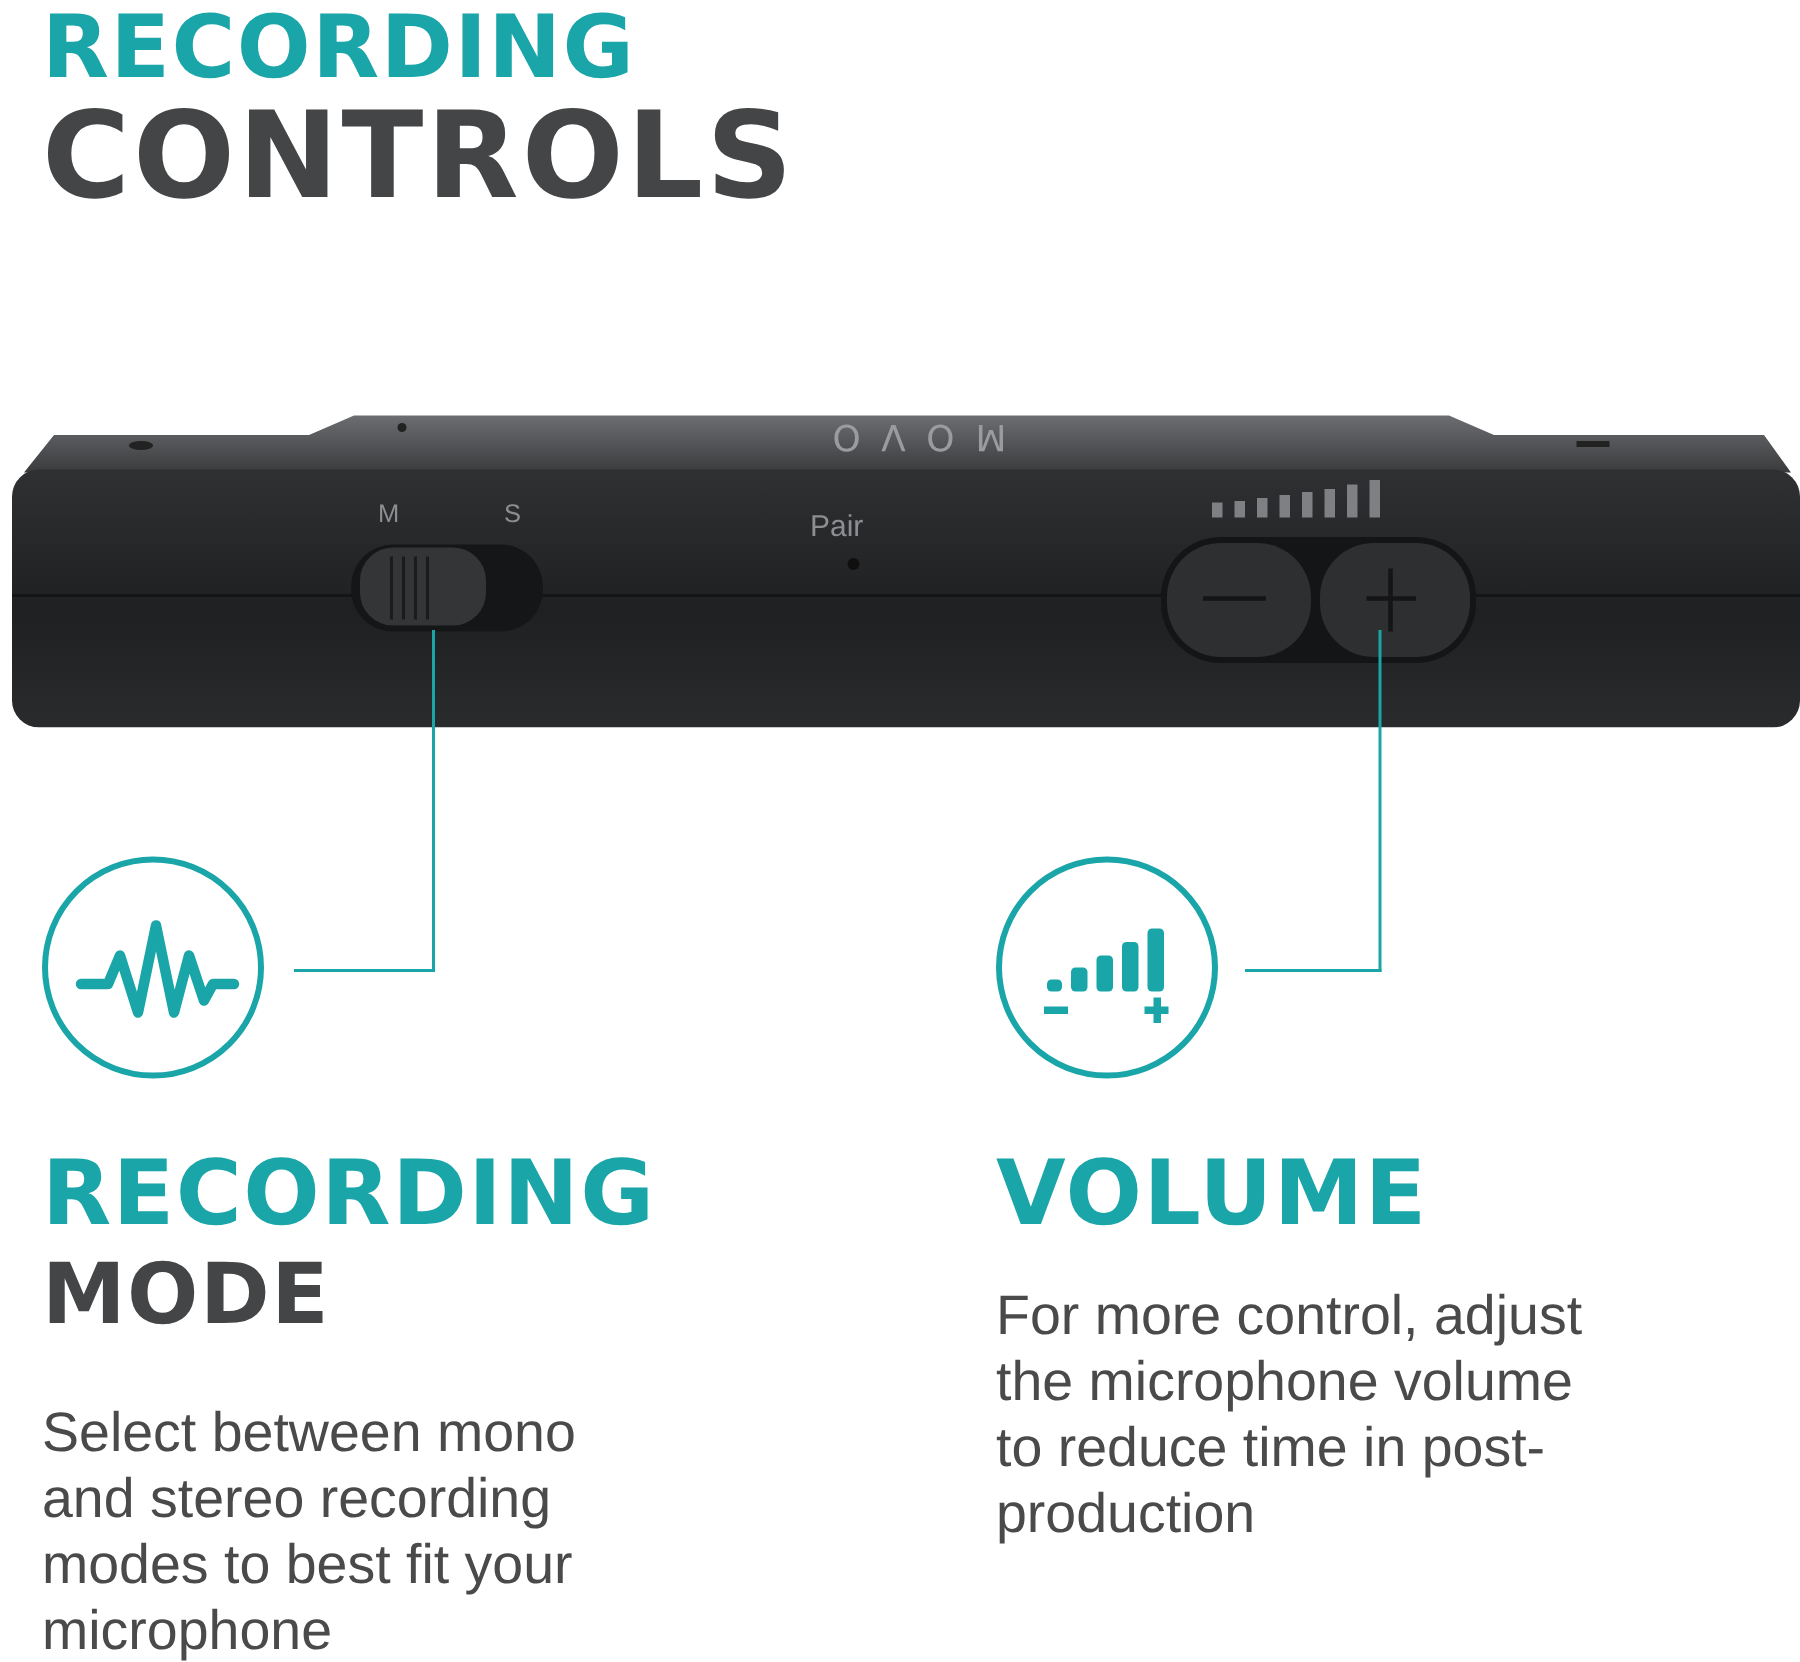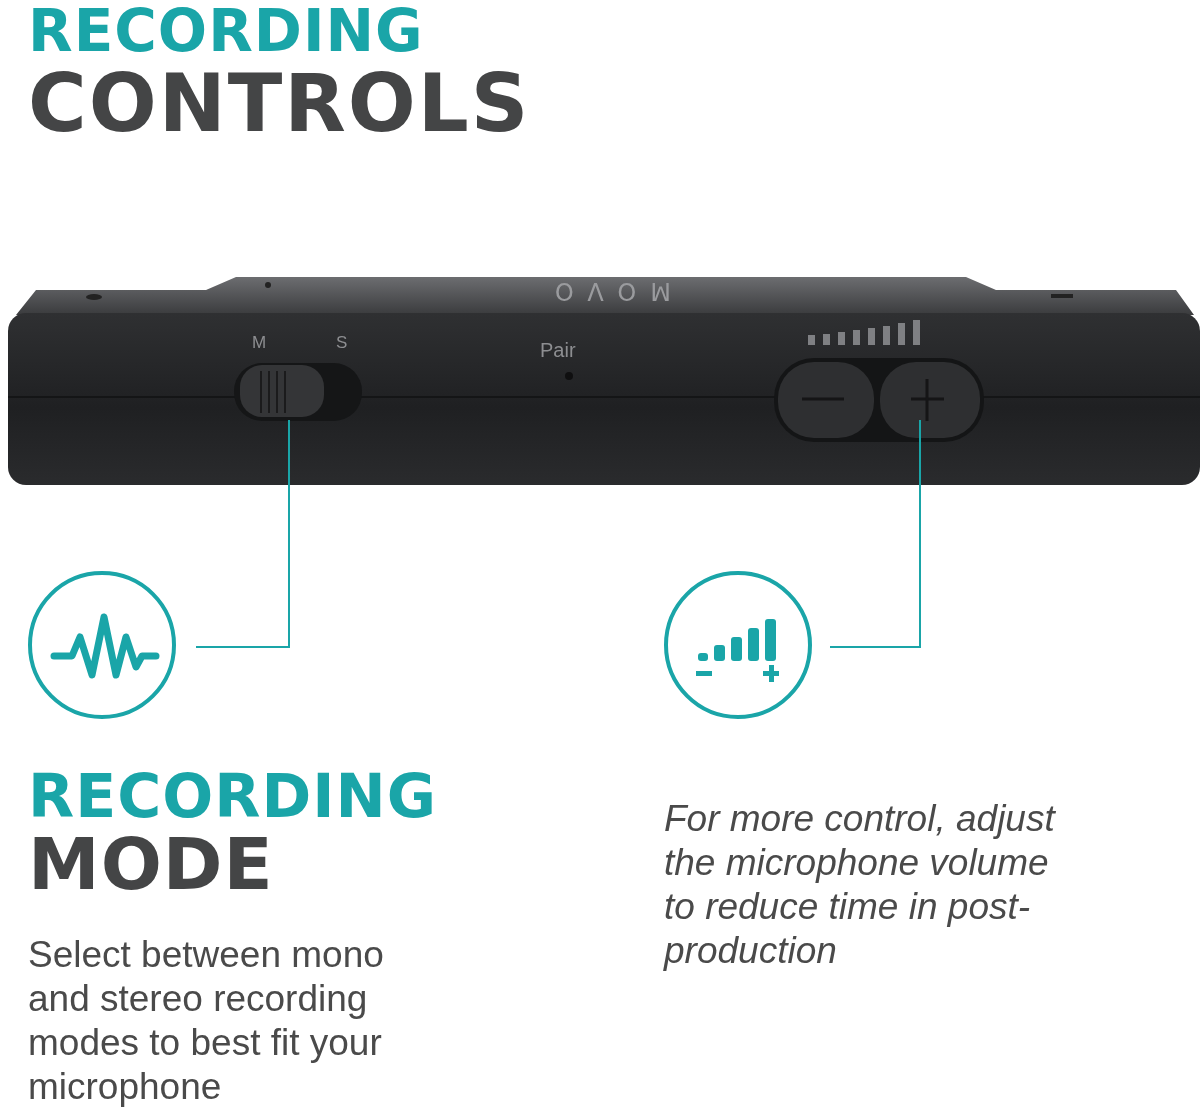--- a/index.html
+++ b/index.html
@@ -24,21 +24,21 @@
     position: absolute; width: 148px; height: 148px; border: 4px solid #1aa5a8; border-radius: 50%;
     box-sizing: border-box; background: #fff;
   }
   .section { position: absolute; }
   .s-accent {
     color: #1aa5a8; font-family: "DejaVu Sans", sans-serif; font-weight: bold;
     font-size: 60px; line-height: 58px; letter-spacing: 1px;
   }
   .s-main {
     color: #444546; font-family: "DejaVu Sans", sans-serif; font-weight: bold;
-    font-size: 72px; line-height: 78px; letter-spacing: 1px;
+    font-size: 56px; line-height: 78px; letter-spacing: 1px;
   }
   .s-body {
     color: #4a4a4a; font-family: "Liberation Sans", sans-serif; font-size: 37px; line-height: 44px;
     margin-top: 30px; width: 430px;
   }
 </style>
 </head>
 <body>
 
 <div class="headline">
@@ -125,14 +125,15 @@
   </svg>
 </div>
 
 <div class="section" style="left:28px; top:767px;">
   <div class="s-accent">RECORDING</div>
   <div class="s-main">MODE</div>
   <div class="s-body" style="width:420px;">Select between mono and stereo recording modes to best fit your microphone</div>
 </div>
 
 <div class="section" style="left:664px; top:767px;">
-  <div class="s-body" style="width:420px;font-style:italic;">For more control, adjust the microphone volume to reduce time in post-production</div>
+  <div class="s-accent">VOLUME</div>
+  <div class="s-body" style="width:420px;">For more control, adjust the microphone volume to reduce time in post-production</div>
 </div>
 
 </body></html>

